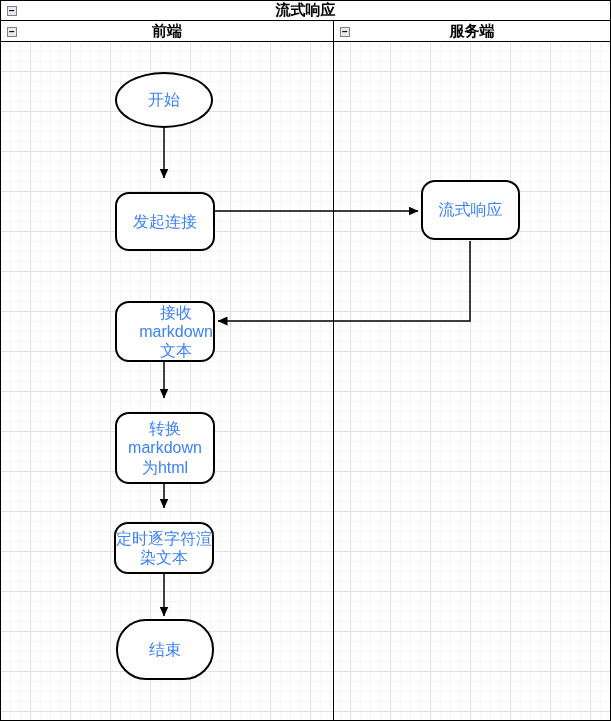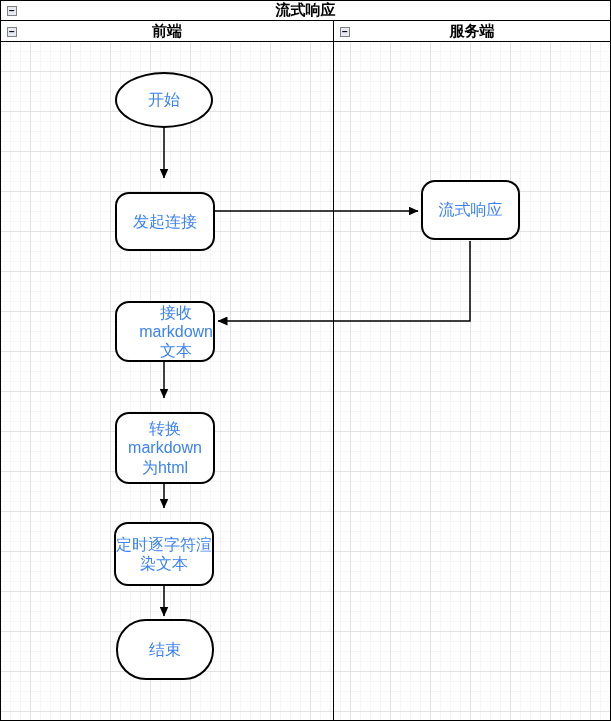--- a/index.html
+++ b/index.html
@@ -81,21 +81,21 @@
   .node .lbl{white-space:pre-line;}
   .shape-ellipse{border-radius:50%;}
   .shape-rounded{border-radius:14px;margin-top:11px;}
   .shape-terminator{border-radius:30px;}
 
   .n-start   {left:114px;top:71px; width:98px; height:56px;}
   .n-initiate{left:114px;top:180px;width:100px;height:59px;}
   .n-stream  {left:420px;top:168px;width:99px; height:60px;}
   .n-receive {left:114px;top:289px;width:100px;height:61px;justify-content:flex-end;}
   .n-convert {left:114px;top:400px;width:100px;height:72px;}
-  .n-render  {left:113px;top:510px;width:100px;height:64px;}
+  .n-render  {left:113px;top:510px;width:100px;height:52px;}
   .n-end     {left:115px;top:618px;width:98px; height:61px;}
 </style>
 </head>
 <body>
 
 <div class="pool">
 
   <div class="title-row">
     <span class="collapse-box">−</span>
     <span>流式响应</span>

